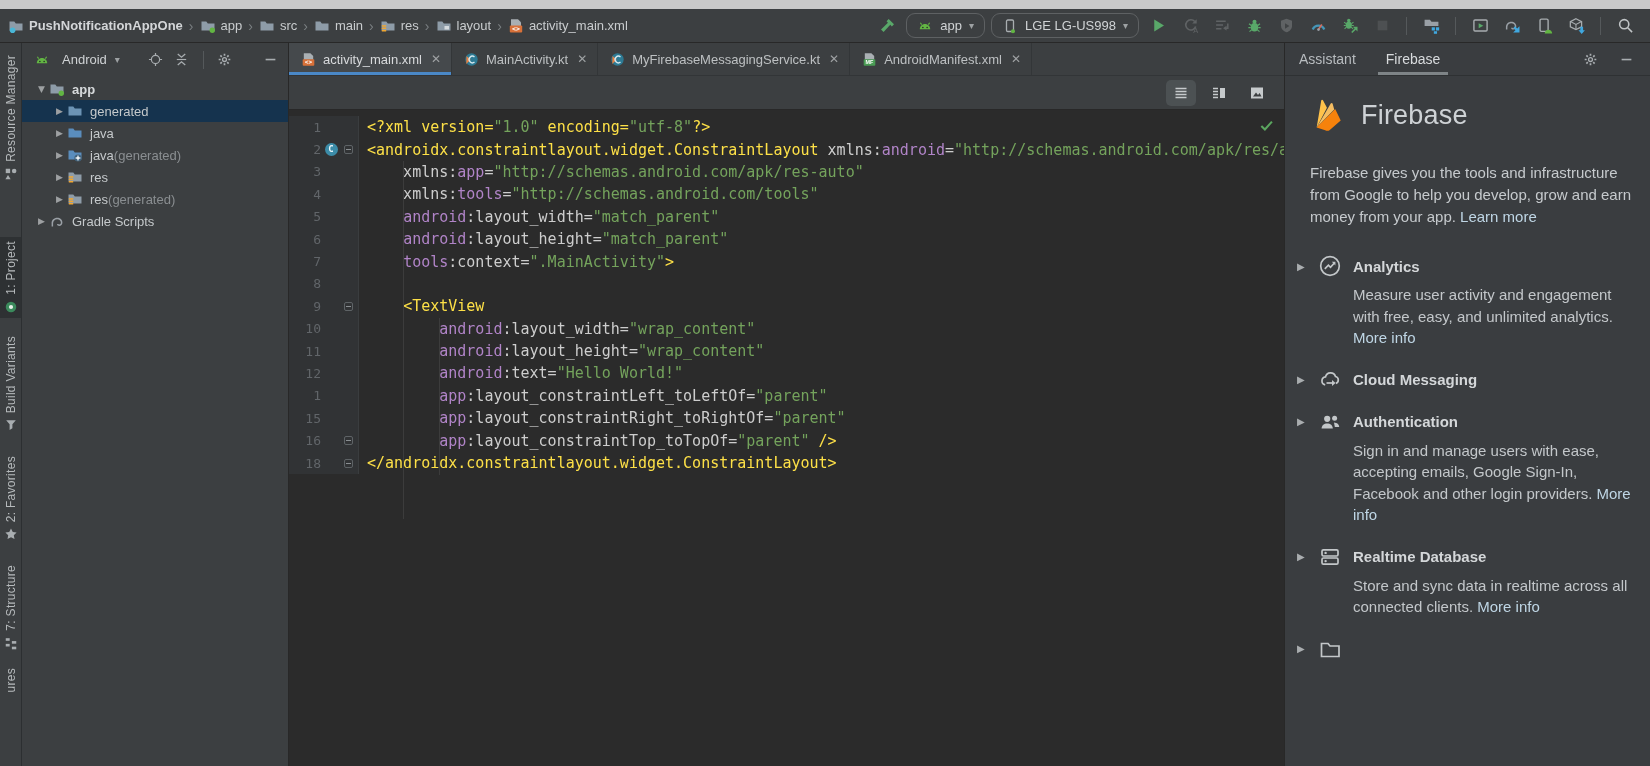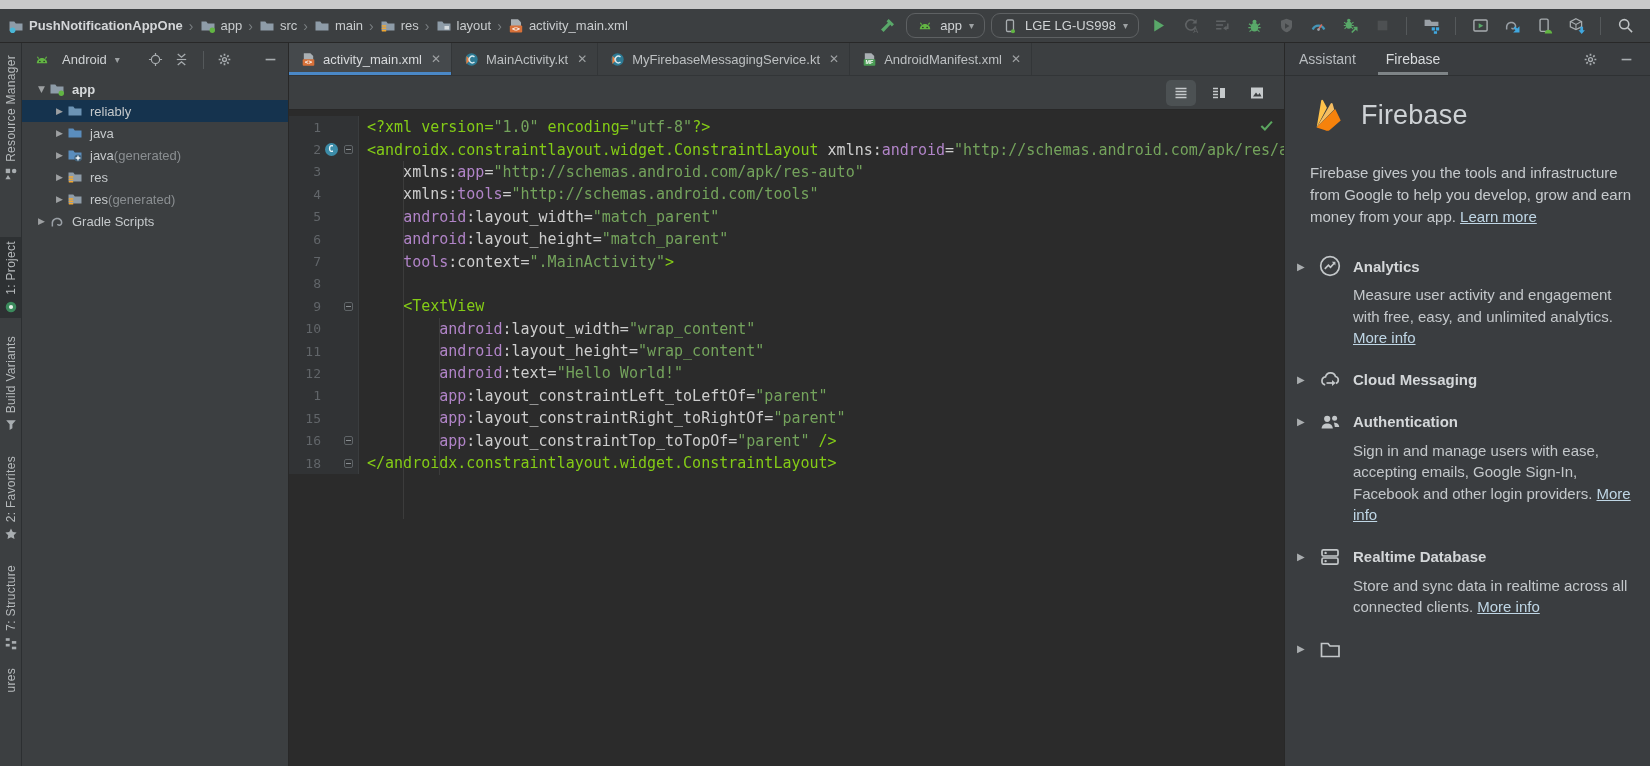--- a/index.html
+++ b/index.html
@@ -51,38 +51,38 @@
   .code-area { flex:1; position:relative; overflow:hidden; padding-top:6px; font-family:"DejaVu Sans Mono", monospace; font-size:15px; }
   .code-line { height:22.4px; display:flex; align-items:center; white-space:pre; }
   .gutter { width:70px; flex:none; display:flex; align-items:center; align-self:stretch; background:#313335; border-right:1px solid #3a3d3f; }
   .lnum { width:32px; text-align:right; color:#616569; font-size:13px; flex:none; }
   .gslot { width:20px; display:flex; justify-content:center; flex:none; }
   .fslot { width:14px; display:flex; justify-content:center; flex:none; }
   .gicon-c { width:13px; height:13px; border-radius:50%; background:#3c8ca8; color:#eaf5f9; font-size:9px; line-height:13px; text-align:center; font-weight:bold; }
   .fold { width:9px; height:9px; border:1px solid #5e6366; border-radius:2px; position:relative; background:#313335; }
   .fold::after { content:""; position:absolute; left:1px; right:1px; top:3px; border-top:1px solid #8a8f92; }
   .code-text { padding-left:8px; }
-  .c-tag { color:#84cc16; }
+  .c-tag { color:#fde047; }
   .c-ns  { color:#b184c8; }
   .c-w   { color:#cdcdcd; }
   .c-str { color:#74a35c; }
   .indent-guide { position:absolute; width:1px; background:#3c3c3c; }
   .inspect-check { position:absolute; top:8px; right:10px; }
   
   .fb-panel { width:366px; background:#3a3d40; border-left:1px solid #282828; display:flex; flex-direction:column; flex:none; }
   .fb-header { height:33px; display:flex; align-items:center; padding:0 14px 0 12px; gap:26px; border-bottom:1px solid #2e3133; flex:none; }
   .fb-tab { font-size:14px; color:#b8bcbf; cursor:pointer; height:100%; display:flex; align-items:center; position:relative; padding:0 2px; }
   .fb-tab.active { color:#d8dbdd; }
   .fb-tab.active::after { content:""; position:absolute; left:-6px; right:-6px; bottom:0; height:3px; background:#7e8487; }
   .fb-header-actions { margin-left:auto; display:flex; align-items:center; gap:16px; }
   .fb-content { flex:1; overflow:hidden; padding:20px 0 0 0; }
   .fb-logo-row { display:flex; align-items:center; gap:13px; padding-left:25px; }
   .fb-title { font-size:27px; color:#ced2d5; letter-spacing:.2px; }
   .fb-intro { margin:28px 16px 0 25px; width:332px; color:#c6cacd; font-size:15px; line-height:22px; }
-  .fb-link { color:#bfd6e5; text-decoration:underline; cursor:pointer; }
+  .fb-link { color:#bfd6e5; cursor:pointer; }
   .fb-sections { margin-top:27px; }
   .fb-section { padding-left:12px; margin-bottom:20px; }
   .fb-sec-head { display:flex; align-items:center; cursor:pointer; }
   .fb-sec-arrow { width:10px; color:#a9adaf; font-size:10px; font-family:"DejaVu Sans", sans-serif; flex:none; }
   .fb-sec-icon { margin-left:12px; flex:none; }
   .fb-sec-title { margin-left:12px; font-size:15px; font-weight:bold; color:#d4d7d9; }
   .fb-sec-desc { margin:7px 0 0 56px; width:282px; color:#c3c7ca; font-size:15px; line-height:21.5px; }
 </style>
 </head>
 <body>
@@ -364,21 +364,21 @@
             </span>
             <span class="tree-label bold">app</span>
           </div>
           <div class="tree-row selected" style="padding-left: 30px;">
             <span class="tree-arrow">▶</span>
             <span class="tree-icon">
               <svg class="ic" width="16" height="16" viewBox="0 0 16 16">
                 <path fill="#6c93b4" d="M1.5 3.5h4.8l1.5 2h6.7v7H1.5z"></path>
               </svg>
             </span>
-            <span class="tree-label">reliably</span>
+            <span class="tree-label">generated</span>
           </div>
           <div class="tree-row" style="padding-left: 30px;">
             <span class="tree-arrow">▶</span>
             <span class="tree-icon">
               <svg class="ic" width="16" height="16" viewBox="0 0 16 16">
                 <path fill="#5a8dbd" d="M1.5 3.5h4.8l1.5 2h6.7v7H1.5z"></path>
               </svg>
             </span>
             <span class="tree-label">java</span>
           </div>

